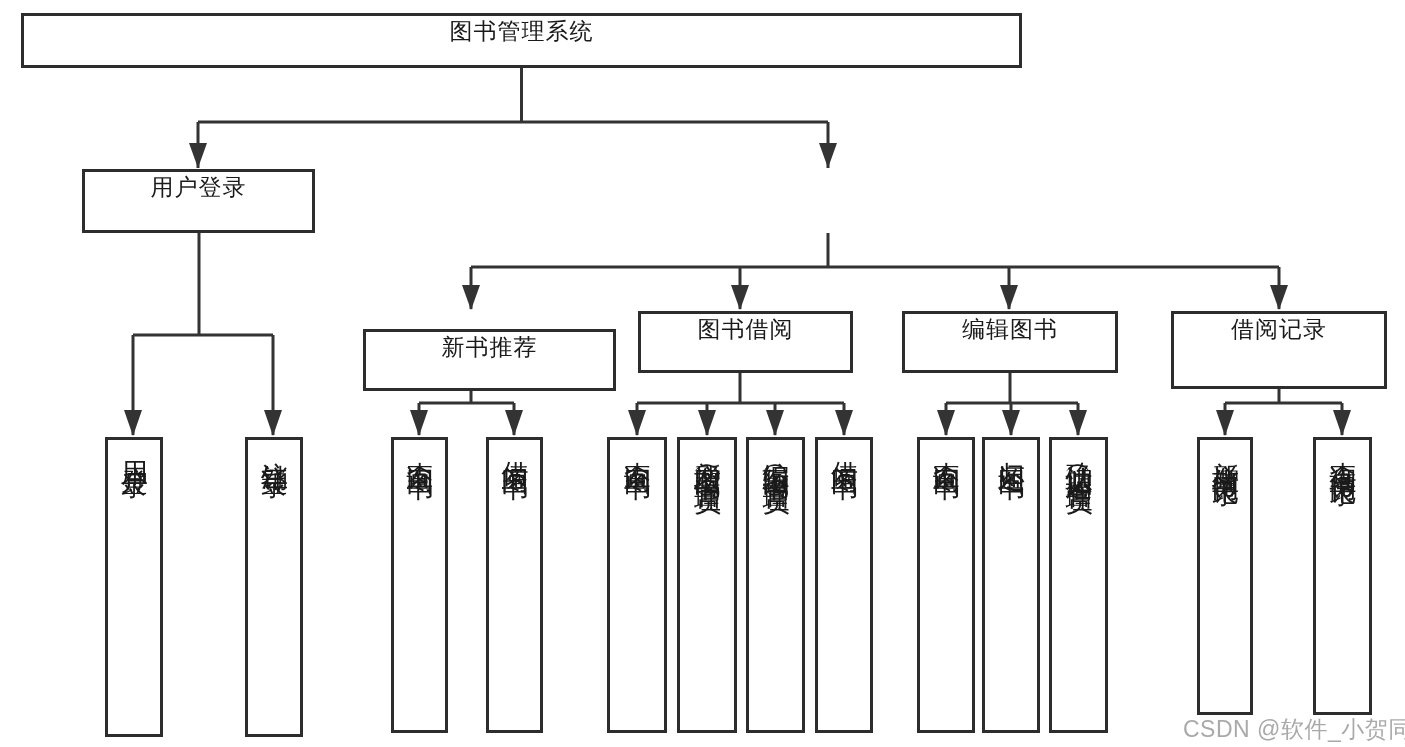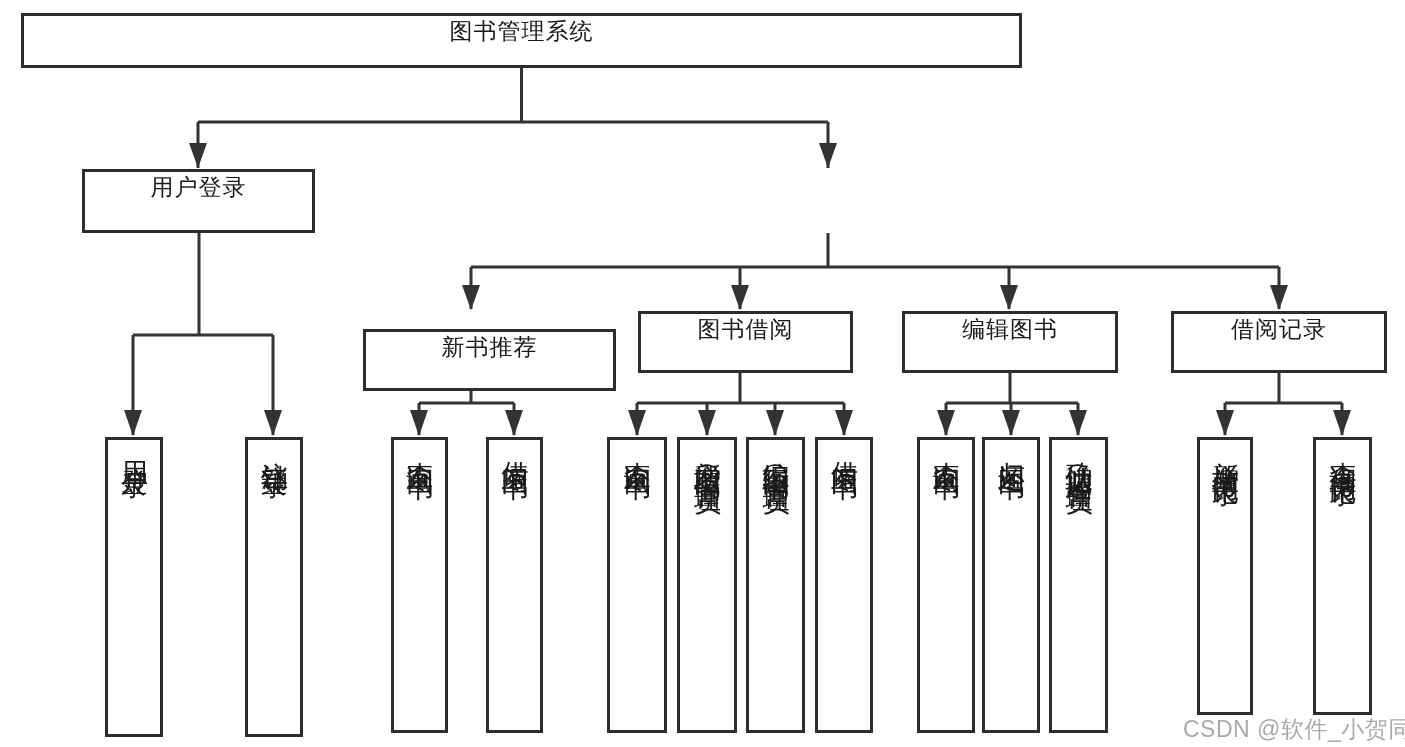--- a/index.html
+++ b/index.html
@@ -124,21 +124,21 @@
 
   <div class="node h-label" style="left:363px; top:297px; width:253px; height:62px;margin-top:32px;">
     <span>新书推荐</span>
   </div>
   <div class="node h-label" style="left:632px; top:311px; width:215px; height:62px;margin-left:6px;">
     <span>图书借阅</span>
   </div>
   <div class="node h-label" style="left:902px; top:311px; width:216px; height:62px;">
     <span>编辑图书</span>
   </div>
-  <div class="node h-label" style="left:1171px; top:311px; width:216px; height:62px;">
+  <div class="node h-label" style="left:1171px; top:311px; width:216px; height:78px;">
     <span>借阅记录</span>
   </div>
 
   <div class="node leaf" style="left:105px; top:437px; width:58px; height:300px;">
     <span class="vtext">用户登录</span>
   </div>
   <div class="node leaf" style="left:245px; top:437px; width:58px; height:300px;">
     <span class="vtext">注销登录</span>
   </div>
 

